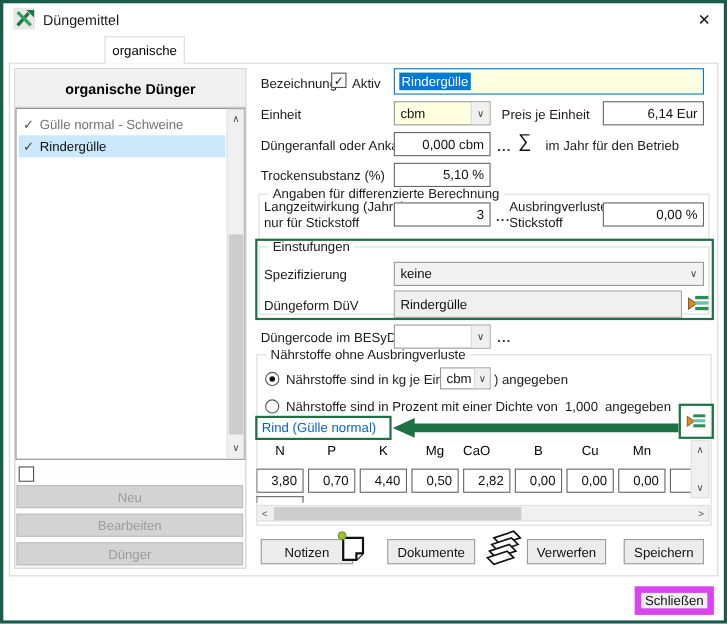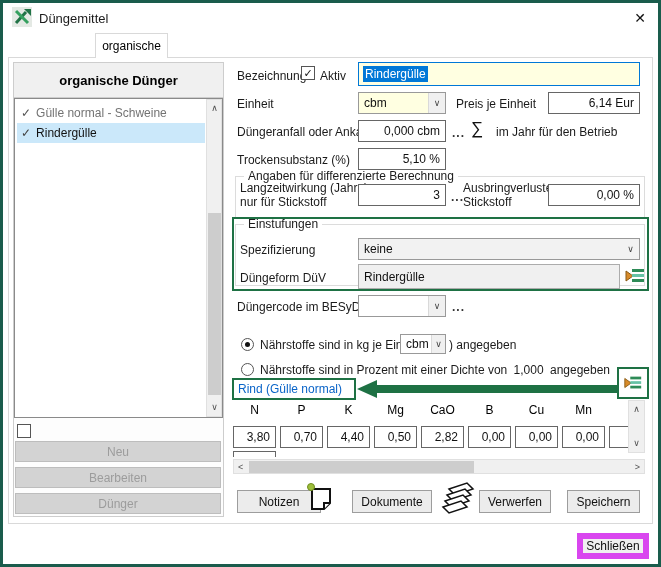--- a/index.html
+++ b/index.html
@@ -138,20 +138,23 @@
     <rect x="7" y="14" width="12" height="3" fill="#2e8b57"></rect>
   </svg>
 
   <div class="lbl" style="left:237px; top:300px; z-index:5;">Düngercode im BESyD</div>
   <div class="combo" style="left:358px; top:295px; width:88px; height:22px; background:#fff; z-index:5;">
     <span class="val"></span>
     <span class="arrow">∨</span>
   </div>
   <div class="dots" style="left:452px; top:300px; z-index:5;">...</div>
 
+  <div class="grp" style="left:233px; top:322px; width:414px; height:156px; z-index:4;">
+    <span class="grp-title">Nährstoffe ohne Ausbringverluste</span>
+  </div>
   <div class="radio sel" style="left:241px; top:338px; z-index:5;"></div>
   <div class="lbl" style="left:260px; top:338px; z-index:5;">Nährstoffe sind in kg je Einheit (</div>
   <div class="combo" style="left:400px; top:334px; width:46px; height:20px; background:#fff; z-index:5;">
     <span class="val">cbm</span>
     <span class="arrow" style="width:14px;">∨</span>
   </div>
   <div class="lbl" style="left:449px; top:338px; z-index:5;">) angegeben</div>
 
   <div class="radio" style="left:241px; top:363px; z-index:5;"></div>
   <div class="lbl" style="left:260px; top:363px; z-index:5;">
@@ -172,21 +175,21 @@
     <rect x="7" y="9" width="12" height="3" fill="#66c2a5"></rect>
     <rect x="7" y="14" width="12" height="3" fill="#2e8b57"></rect>
   </svg>
 
   <div class="abs" style="left:233px; top:400px; width:395px; height:57px; overflow:hidden; z-index:5;">
 
     <div class="abs" style="left:0; top:3px; width:43px; text-align:center; font-size:12px;">N</div>
     <div class="abs" style="left:47px; top:3px; width:43px; text-align:center; font-size:12px;">P</div>
     <div class="abs" style="left:94px; top:3px; width:43px; text-align:center; font-size:12px;">K</div>
     <div class="abs" style="left:141px; top:3px; width:43px; text-align:center; font-size:12px;">Mg</div>
-    <div class="abs" style="left:188px; top:3px; width:43px; text-align:center; font-size:12px;">CaO</div>
+    <div class="abs" style="left:188px; top:3px; width:43px; text-align:left; font-size:12px;">CaO</div>
     <div class="abs" style="left:235px; top:3px; width:43px; text-align:center; font-size:12px;">B</div>
     <div class="abs" style="left:282px; top:3px; width:43px; text-align:center; font-size:12px;">Cu</div>
     <div class="abs" style="left:329px; top:3px; width:43px; text-align:center; font-size:12px;">Mn</div>
 
     <div class="box" style="left:0; top:26px; width:43px; height:22px;">3,80</div>
     <div class="box" style="left:47px; top:26px; width:43px; height:22px;">0,70</div>
     <div class="box" style="left:94px; top:26px; width:43px; height:22px;">4,40</div>
     <div class="box" style="left:141px; top:26px; width:43px; height:22px;">0,50</div>
     <div class="box" style="left:188px; top:26px; width:43px; height:22px;">2,82</div>
     <div class="box" style="left:235px; top:26px; width:43px; height:22px;">0,00</div>

